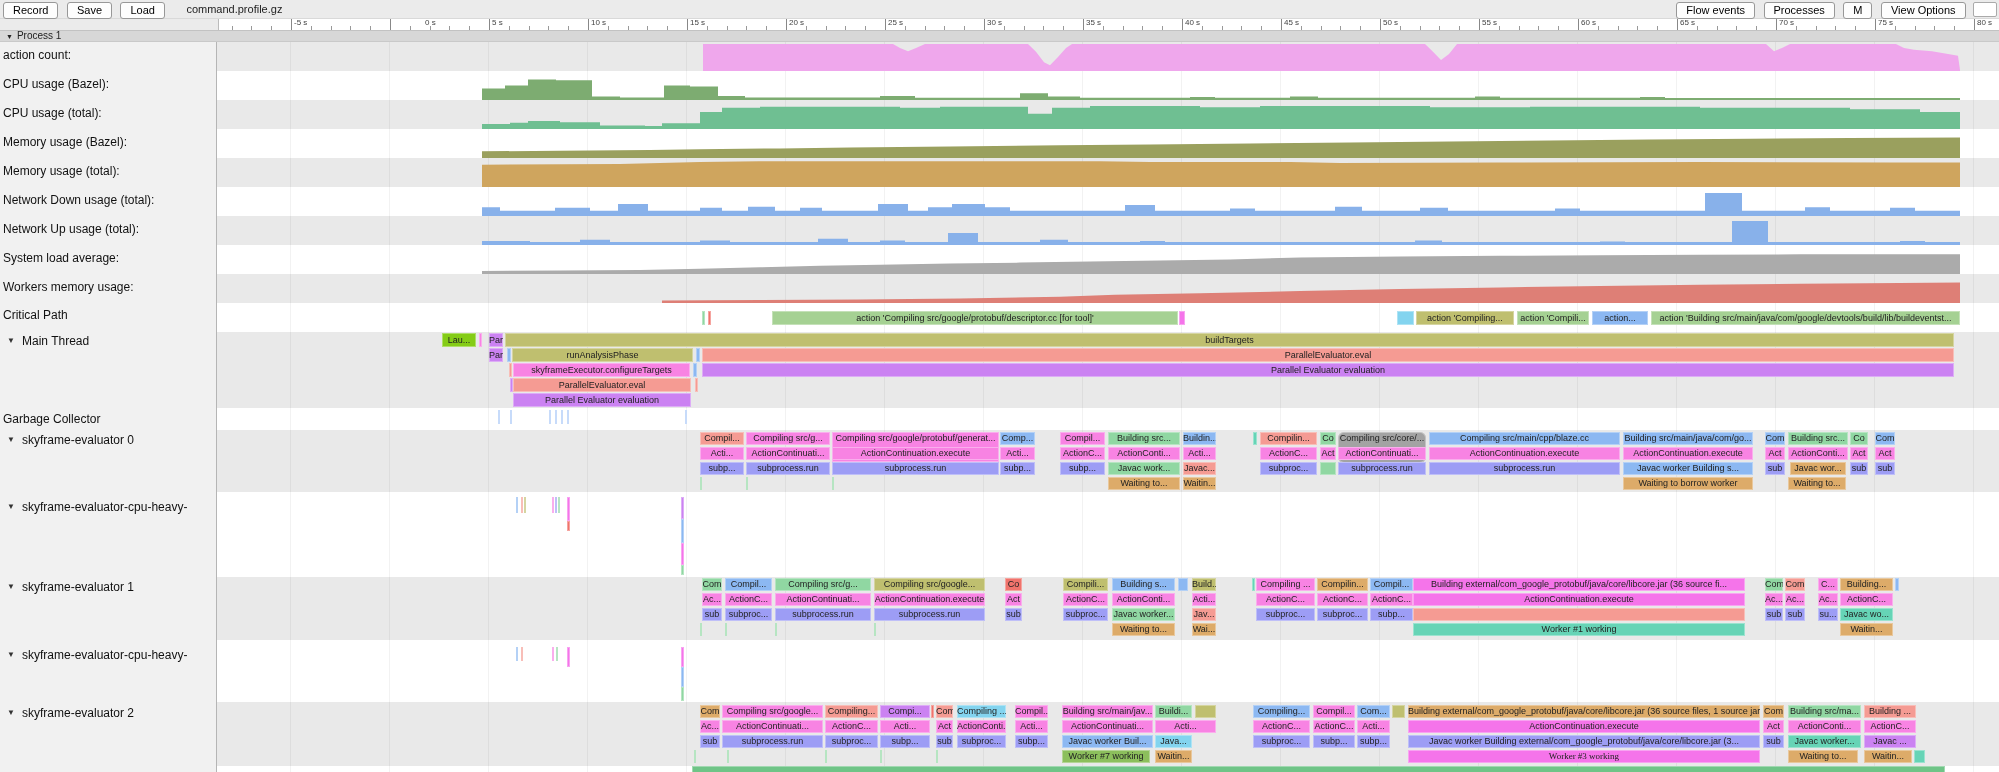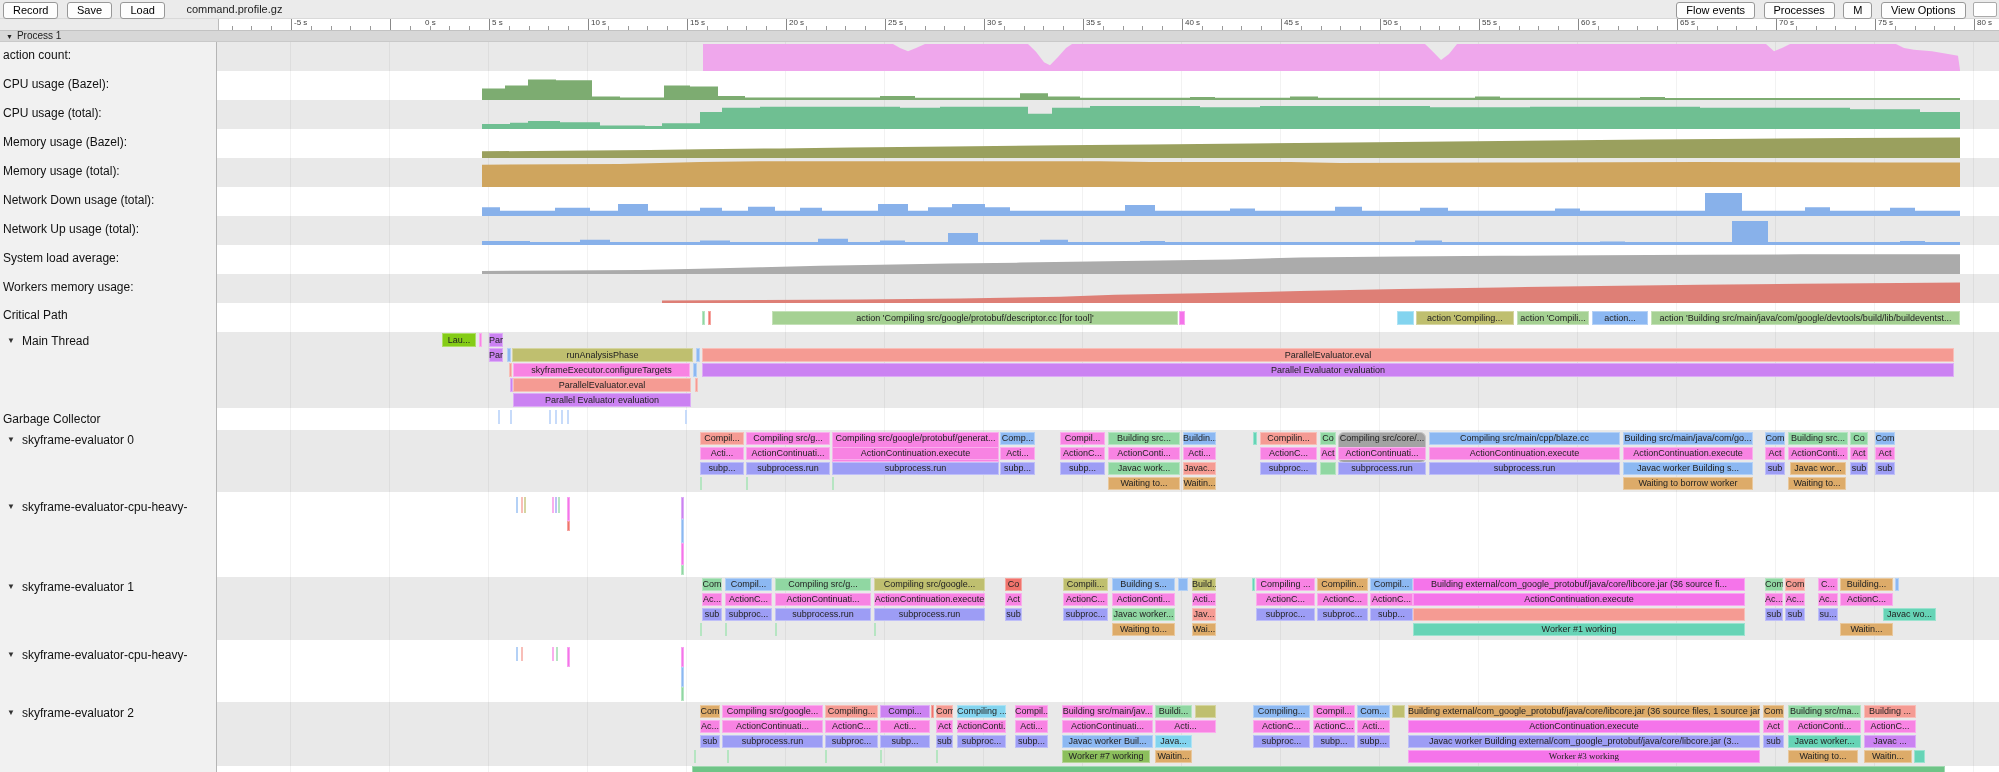--- a/index.html
+++ b/index.html
@@ -97,20 +97,21 @@
       <div class="bar" style="position: absolute; left: 772px; top: 311px; width: 406px; height: 14px; line-height: 14px; background: rgb(165, 209, 147);">action 'Compiling src/google/protobuf/descriptor.cc [for tool]'</div>
       <div class="bar" style="position: absolute; left: 1179px; top: 311px; width: 6px; height: 14px; line-height: 14px; background: rgb(245, 116, 234);"></div>
       <div class="bar" style="position: absolute; left: 1397px; top: 311px; width: 17px; height: 14px; line-height: 14px; background: rgb(131, 212, 239);"></div>
       <div class="bar" style="position: absolute; left: 1416px; top: 311px; width: 98px; height: 14px; line-height: 14px; background: rgb(191, 191, 111);">action 'Compiling...</div>
       <div class="bar" style="position: absolute; left: 1517px; top: 311px; width: 72px; height: 14px; line-height: 14px; background: rgb(165, 209, 147);">action 'Compili...</div>
       <div class="bar" style="position: absolute; left: 1592px; top: 311px; width: 56px; height: 14px; line-height: 14px; background: rgb(140, 184, 242);">action...</div>
       <div class="bar" style="position: absolute; left: 1651px; top: 311px; width: 309px; height: 14px; line-height: 14px; background: rgb(165, 209, 147);">action 'Building src/main/java/com/google/devtools/build/lib/buildeventst...</div>
       <div class="bar" style="position: absolute; left: 442px; top: 333px; width: 34px; height: 14px; line-height: 14px; background: #84cc16;">Lau...</div>
       <div class="bar" style="position: absolute; left: 479px; top: 333px; width: 3px; height: 14px; line-height: 14px; background: rgb(248, 131, 227);"></div>
       <div class="bar" style="position: absolute; left: 489px; top: 333px; width: 14px; height: 14px; line-height: 14px; background: rgb(203, 130, 242);">Par</div>
+      <div class="bar" style="position: absolute; left: 505px; top: 333px; width: 1449px; height: 14px; line-height: 14px; background: rgb(191, 191, 111);">buildTargets</div>
       <div class="bar" style="position: absolute; left: 489px; top: 348px; width: 14px; height: 14px; line-height: 14px; background: rgb(203, 130, 242);">Par</div>
       <div class="bar" style="position: absolute; left: 507px; top: 348px; width: 4px; height: 14px; line-height: 14px; background: rgb(140, 184, 242);"></div>
       <div class="bar" style="position: absolute; left: 512px; top: 348px; width: 181px; height: 14px; line-height: 14px; background: rgb(191, 191, 111);">runAnalysisPhase</div>
       <div class="bar" style="position: absolute; left: 696px; top: 348px; width: 4px; height: 14px; line-height: 14px; background: rgb(140, 184, 242);"></div>
       <div class="bar" style="position: absolute; left: 702px; top: 348px; width: 1252px; height: 14px; line-height: 14px; background: rgb(245, 155, 147);">ParallelEvaluator.eval</div>
       <div class="bar" style="position: absolute; left: 509px; top: 363px; width: 3px; height: 14px; line-height: 14px; background: rgb(245, 155, 147);"></div>
       <div class="bar" style="position: absolute; left: 513px; top: 363px; width: 177px; height: 14px; line-height: 14px; background: rgb(248, 131, 227);">skyframeExecutor.configureTargets</div>
       <div class="bar" style="position: absolute; left: 693px; top: 363px; width: 4px; height: 14px; line-height: 14px; background: rgb(140, 184, 242);"></div>
       <div class="bar" style="position: absolute; left: 702px; top: 363px; width: 1252px; height: 14px; line-height: 14px; background: rgb(203, 130, 242);">Parallel Evaluator evaluation</div>
       <div class="bar" style="position: absolute; left: 510px; top: 378px; width: 3px; height: 14px; line-height: 14px; background: rgb(203, 130, 242);"></div>
@@ -235,21 +236,21 @@
       <div class="bar" style="position: absolute; left: 1063px; top: 608px; width: 45px; height: 13px; line-height: 13px; background: rgb(157, 157, 245);">subproc...</div>
       <div class="bar" style="position: absolute; left: 1112px; top: 608px; width: 63px; height: 13px; line-height: 13px; background: rgb(144, 215, 162);">Javac worker...</div>
       <div class="bar" style="position: absolute; left: 1192px; top: 608px; width: 24px; height: 13px; line-height: 13px; background: rgb(245, 155, 147);">Jav...</div>
       <div class="bar" style="position: absolute; left: 1256px; top: 608px; width: 59px; height: 13px; line-height: 13px; background: rgb(157, 157, 245);">subproc...</div>
       <div class="bar" style="position: absolute; left: 1317px; top: 608px; width: 51px; height: 13px; line-height: 13px; background: rgb(157, 157, 245);">subproc...</div>
       <div class="bar" style="position: absolute; left: 1370px; top: 608px; width: 43px; height: 13px; line-height: 13px; background: rgb(157, 157, 245);">subp...</div>
       <div class="bar" style="position: absolute; left: 1413px; top: 608px; width: 332px; height: 13px; line-height: 13px; background: rgb(245, 155, 147);"></div>
       <div class="bar" style="position: absolute; left: 1765px; top: 608px; width: 18px; height: 13px; line-height: 13px; background: rgb(157, 157, 245);">sub</div>
       <div class="bar" style="position: absolute; left: 1785px; top: 608px; width: 20px; height: 13px; line-height: 13px; background: rgb(157, 157, 245);">sub</div>
       <div class="bar" style="position: absolute; left: 1818px; top: 608px; width: 20px; height: 13px; line-height: 13px; background: rgb(157, 157, 245);">su...</div>
-      <div class="bar" style="position: absolute; left: 1840px; top: 608px; width: 53px; height: 13px; line-height: 13px; background: rgb(102, 212, 182); margin-left: 43px;">Javac wo...</div>
+      <div class="bar" style="position: absolute; left: 1840px; top: 608px; width: 53px; height: 13px; line-height: 13px; background: rgb(102, 212, 182);">Javac wo...</div>
       <div class="bar" style="position: absolute; left: 700px; top: 623px; width: 2px; height: 13px; line-height: 13px; background: rgb(144, 215, 162);"></div>
       <div class="bar" style="position: absolute; left: 725px; top: 623px; width: 2px; height: 13px; line-height: 13px; background: rgb(144, 215, 162);"></div>
       <div class="bar" style="position: absolute; left: 775px; top: 623px; width: 2px; height: 13px; line-height: 13px; background: rgb(144, 215, 162);"></div>
       <div class="bar" style="position: absolute; left: 874px; top: 623px; width: 2px; height: 13px; line-height: 13px; background: rgb(144, 215, 162);"></div>
       <div class="bar" style="position: absolute; left: 1112px; top: 623px; width: 63px; height: 13px; line-height: 13px; background: rgb(221, 171, 105);">Waiting to...</div>
       <div class="bar" style="position: absolute; left: 1192px; top: 623px; width: 24px; height: 13px; line-height: 13px; background: rgb(221, 171, 105);">Wai...</div>
       <div class="bar" style="position: absolute; left: 1413px; top: 623px; width: 332px; height: 13px; line-height: 13px; background: rgb(102, 212, 182);">Worker #1 working</div>
       <div class="bar" style="position: absolute; left: 1840px; top: 623px; width: 53px; height: 13px; line-height: 13px; background: rgb(221, 171, 105);">Waitin...</div>
       <div class="bar" style="position: absolute; left: 516px; top: 647px; width: 2px; height: 14px; line-height: 14px; background: rgb(140, 184, 242);"></div>
       <div class="bar" style="position: absolute; left: 521px; top: 647px; width: 2px; height: 14px; line-height: 14px; background: rgb(245, 155, 147);"></div>

